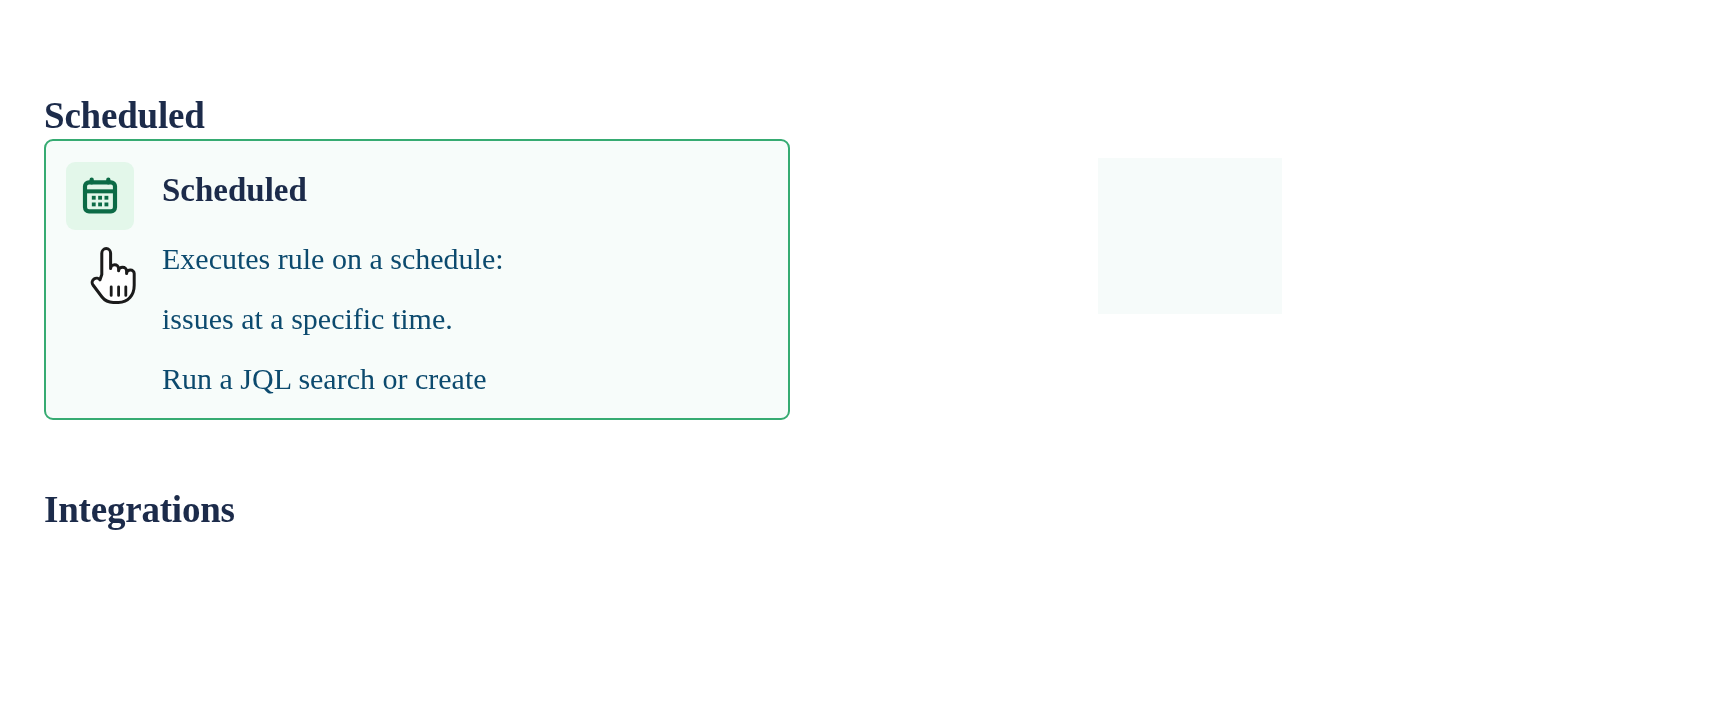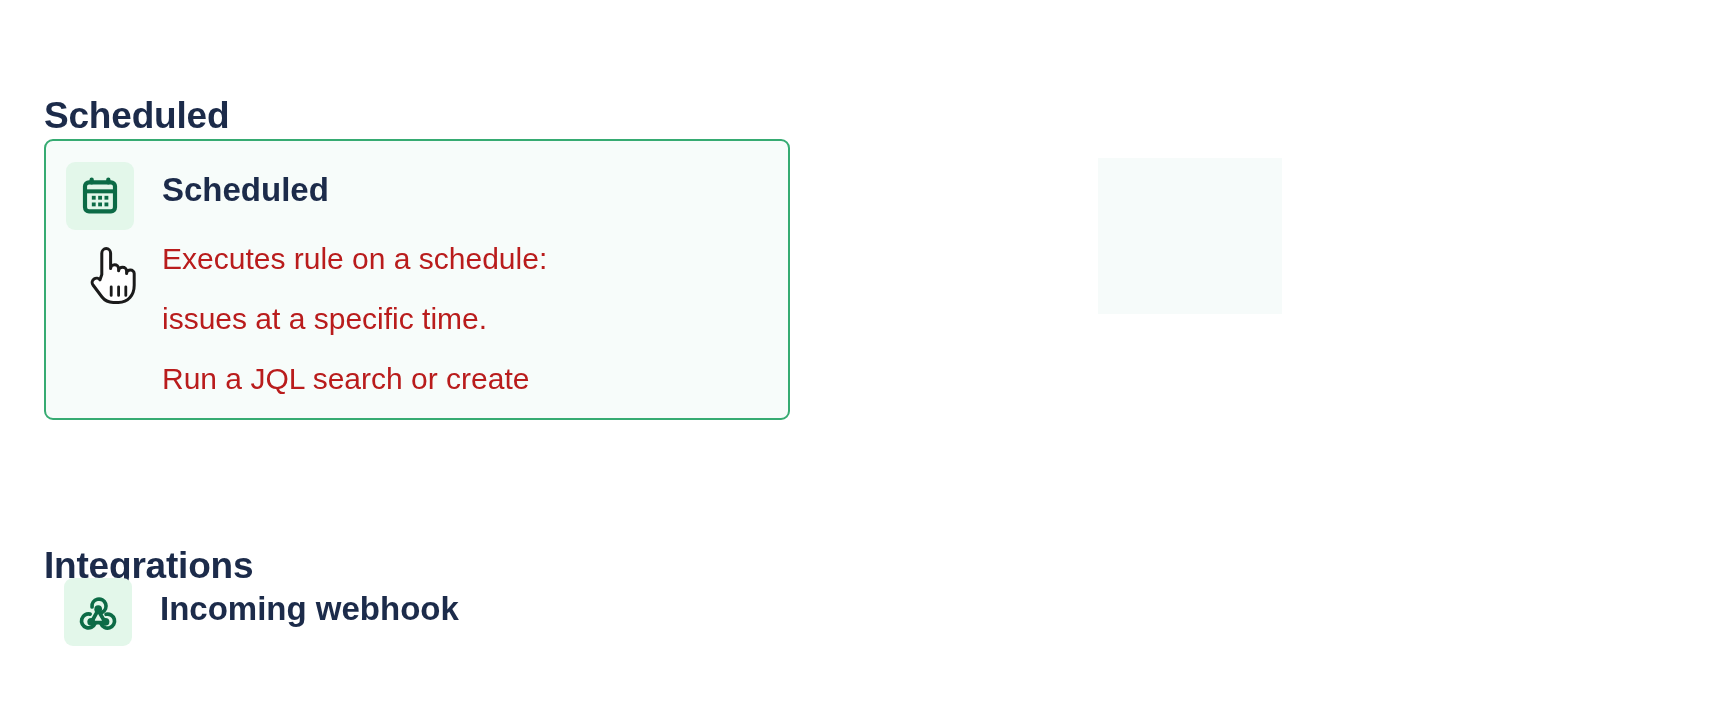--- a/index.html
+++ b/index.html
@@ -13,35 +13,36 @@
     background: #ffffff;
     font-family: "Liberation Sans", "DejaVu Sans", sans-serif;
     overflow: hidden;
     position: relative;
     -webkit-font-smoothing: antialiased;
   }
 
   .page {
     position: absolute;
     inset: 0;
+    font-family: Liberation Serif, serif;
   }
 
   
   .section-heading {
     position: absolute;
     left: 44px;
     color: #1c2b4a;
     font-weight: bold;
     font-size: 37px;
     line-height: 46px;
     letter-spacing: -0.2px;
     white-space: nowrap;
   }
   #heading-scheduled { top: 62px; }
-  #heading-integrations { top: 512px; }
+  #heading-integrations { top: 456px; }
 
   
   .trigger-card {
     position: absolute;
     left: 44px;
     top: 139px;
     width: 742px;
     height: 277px;
     background: #f7fcfa;
     border: 2px solid #36ab72;
@@ -72,21 +73,21 @@
     font-size: 33px;
     line-height: 42px;
     white-space: nowrap;
   }
 
   .card-desc {
     position: absolute;
     left: 116px;
     top: 88px;
     width: 590px;
-    color: #b91c1c;
+    color: #0c4a6e;
     font-size: 30px;
     line-height: 60px;
     font-weight: normal;
   }
   .card-desc .desc-line { display: block; white-space: nowrap; }
 
   
   .integration-row {
     position: absolute;
     left: 44px;
@@ -164,40 +165,20 @@
 
     <div class="card-desc">
       <span class="desc-line">Executes rule on a schedule:</span>
       <span class="desc-line">issues at a specific time.</span>
       <span class="desc-line">Run a JQL search or create</span>
     </div>
   </div>
 
   <h2 class="section-heading" id="heading-integrations">Integrations</h2>
 
-  <div class="integration-row">
-
-    <div class="row-icon-tile">
-      <svg width="42" height="42" viewBox="0 0 24 24">
-        <g fill="none" stroke="#0c6b46" stroke-width="2.1" stroke-linecap="round" stroke-linejoin="round">
-          <path d="M8.6 9.1a4 4 0 1 1 5.8 3.1"></path>
-          <path d="M16.6 13.3a4 4 0 1 1-2.9 5.3"></path>
-          <path d="M10.3 18.6a4 4 0 1 1-2.8-5.4"></path>
-          <path d="M11.9 11.2 8.7 17"></path>
-          <path d="M12.3 11.4 15.6 17"></path>
-          <path d="M9.2 18.1h6.2"></path>
-        </g>
-        <circle cx="12.1" cy="10.4" r="2.2" fill="#0c6b46"></circle>
-        <circle cx="8.1" cy="17.6" r="2.2" fill="#0c6b46"></circle>
-        <circle cx="16.3" cy="17.6" r="2.2" fill="#0c6b46"></circle>
-      </svg>
-    </div>
-
-    <div class="row-title">Incoming webhook</div>
-  </div>
 
   <div class="ghost-panel"></div>
 
   <div class="cursor-layer">
     <svg width="58" height="62" viewBox="0 0 29 31">
       <path d="M8.9 15.3V4.6c0-1.3 1-2.3 2.2-2.3s2.2 1 2.2 2.3v7.7
                c0-1 .9-1.9 2-1.9s2 .8 2 1.9v1.1c0-1 .9-1.8 2-1.8s2 .8 2 1.8v1.3
                c0-.9.9-1.7 1.9-1.7s1.9.8 1.9 1.7v5.9c0 4.9-3 8.6-7.9 8.6h-2.6
                c-2.4 0-4.2-.9-5.6-2.7l-4.5-6c-.7-1-.5-2.3.5-3 1-.7 2.3-.5 3 .4z" fill="#ffffff" stroke="#1b1b1b" stroke-width="1.5" stroke-linejoin="round"></path>
       <path d="M13.6 21.4v4.3M17.3 21.4v4.3M20.9 21.4v4.3" stroke="#1b1b1b" stroke-width="1.4" stroke-linecap="round"></path>

